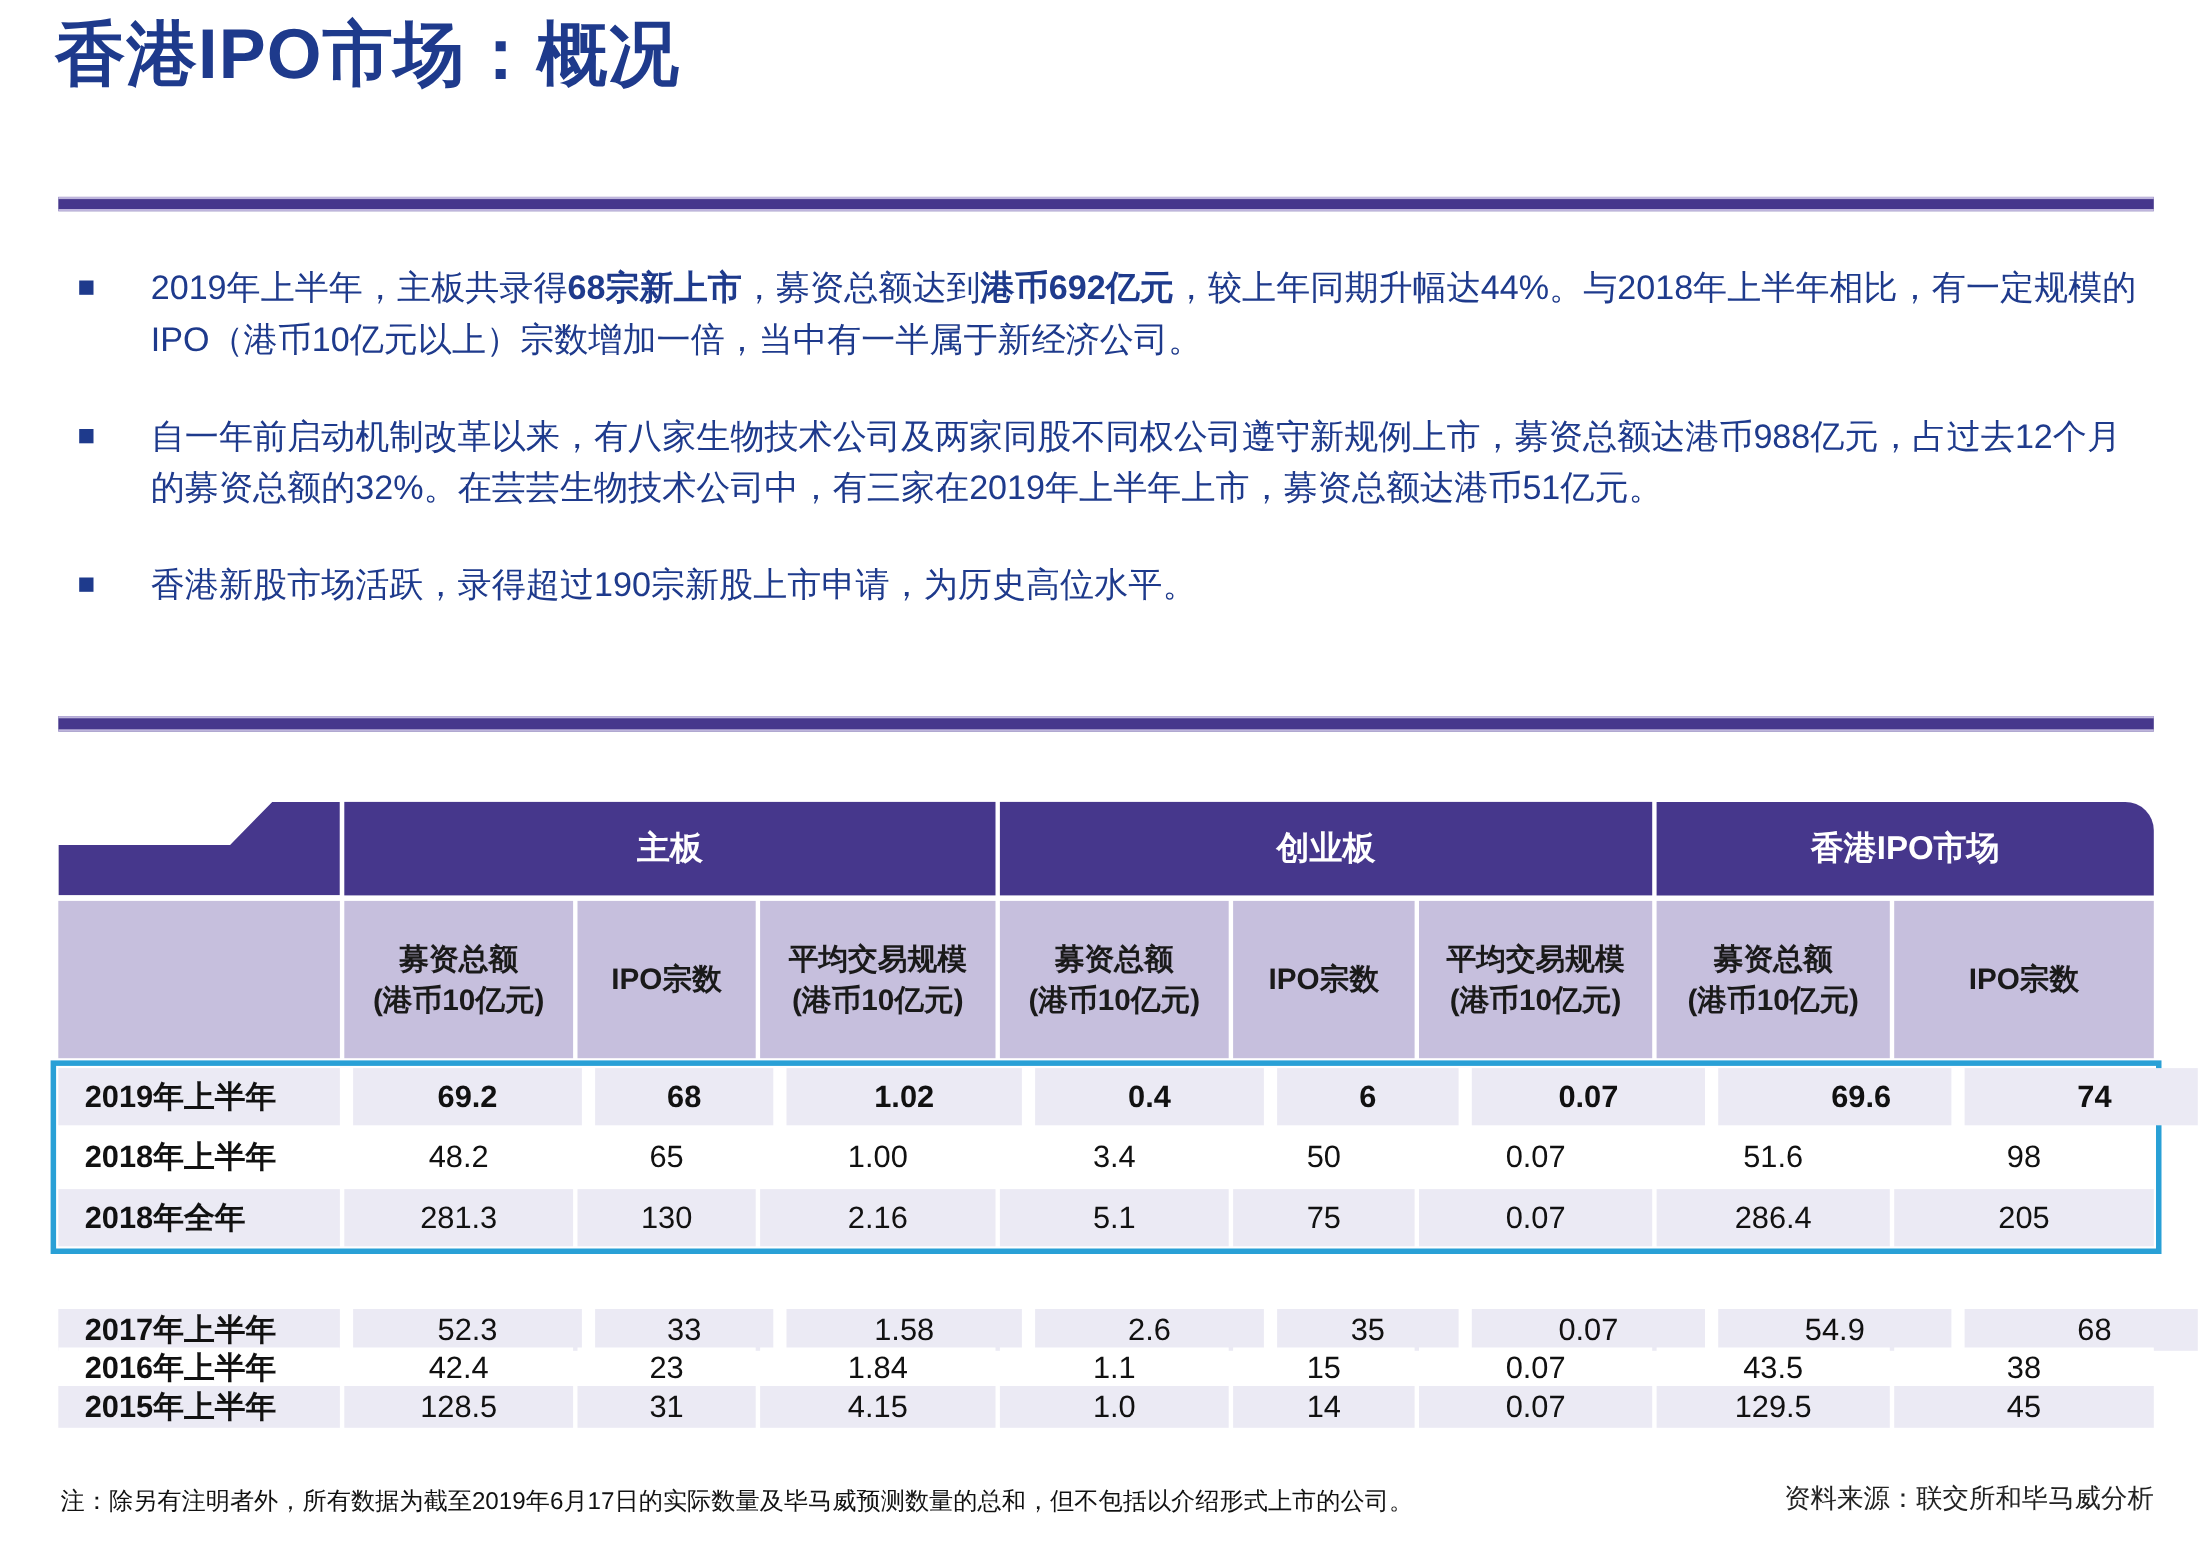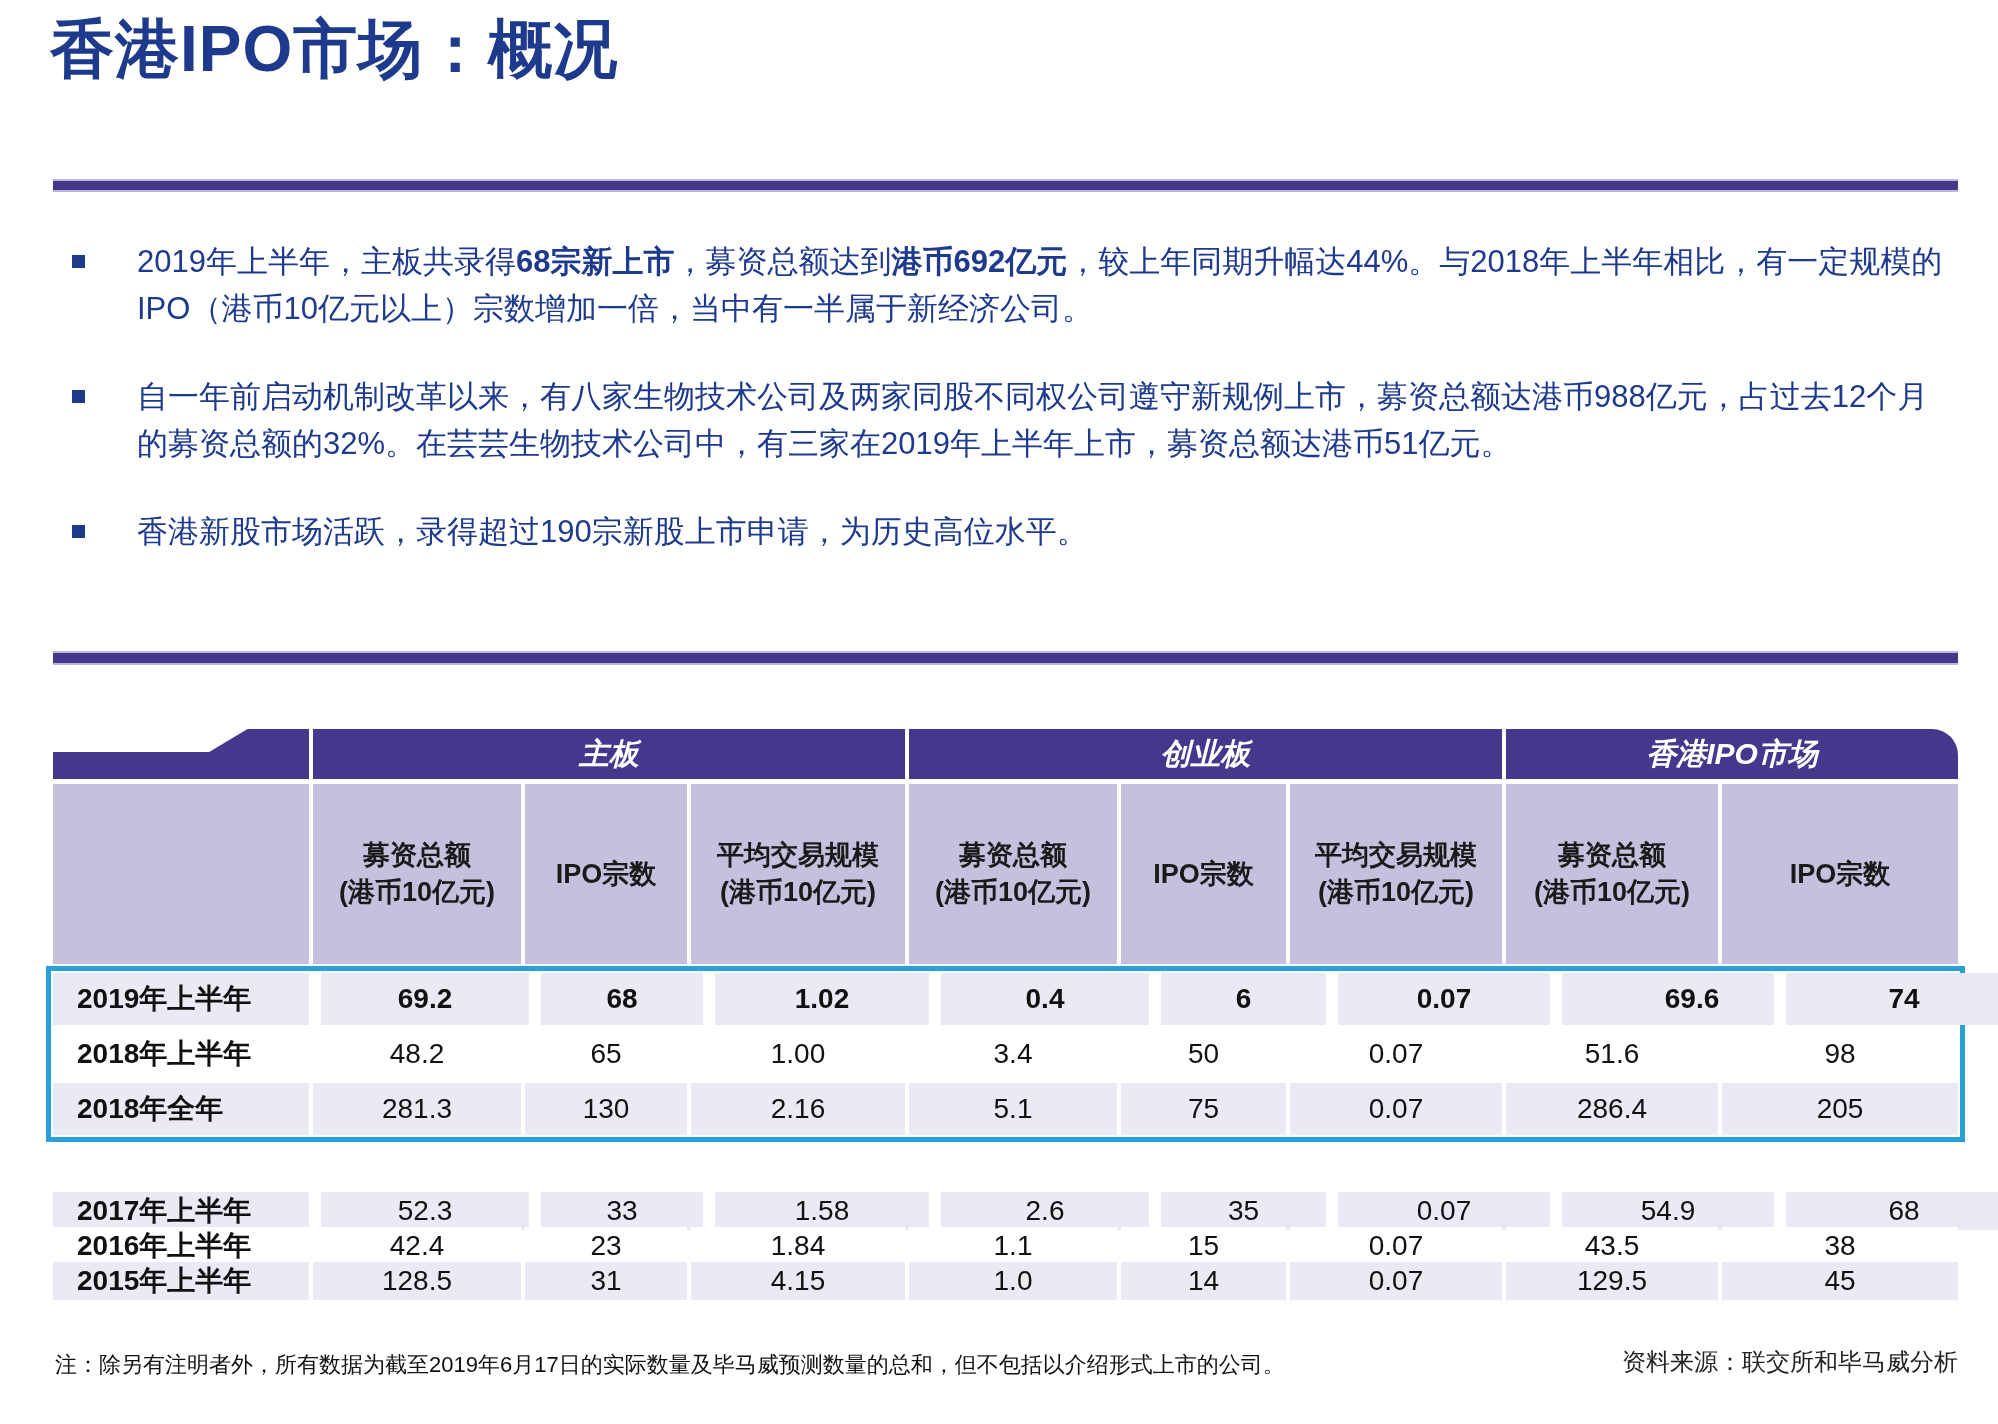--- a/index.html
+++ b/index.html
@@ -45,39 +45,39 @@
     background:var(--text-blue);
     margin:17px 0 0 19px;
   }
   .bullet-text{margin-left:52px;max-width:1822px;}
   .bullet-text b{font-weight:700;}
 
   .ipo-table{position:absolute;left:53px;top:729px;width:1905px;}
   .band-row{
     display:grid;
     grid-template-columns:256px 592px 593px 452px;
-    column-gap:4px;height:50px;font-style:italic;
+    column-gap:4px;height:85px;
   }
   .band-cell{
     background:var(--purple);color:#ffffff;
     font-size:30px;font-weight:700;
     display:flex;align-items:center;justify-content:center;
   }
   .band-corner{
     background:var(--purple);
     clip-path:polygon(0 46%, 61% 46%, 76% 0, 100% 0, 100% 100%, 0 100%);
   }
   .band-last{border-top-right-radius:26px;}
 
   .grid-row{
     display:grid;
     grid-template-columns:256px 208px 162px 214px 208px 165px 212px 212px 236px;
     column-gap:4px;
   }
-  .sub-row{height:180px;margin-top:5px;border-radius:16px;}
+  .sub-row{height:143px;margin-top:5px;border-radius:16px;}
   .sub-cell{
     background:var(--lavender);
     display:flex;flex-direction:column;align-items:center;justify-content:center;
     font-weight:700;font-size:27px;line-height:37px;color:#1a1a1a;text-align:center;
   }
   .data-row{height:52px;margin-top:3px;}
   .data-row:first-child{margin-top:0;gap:12px;}
   .row-label{
     display:flex;align-items:center;
     padding-left:24px;

